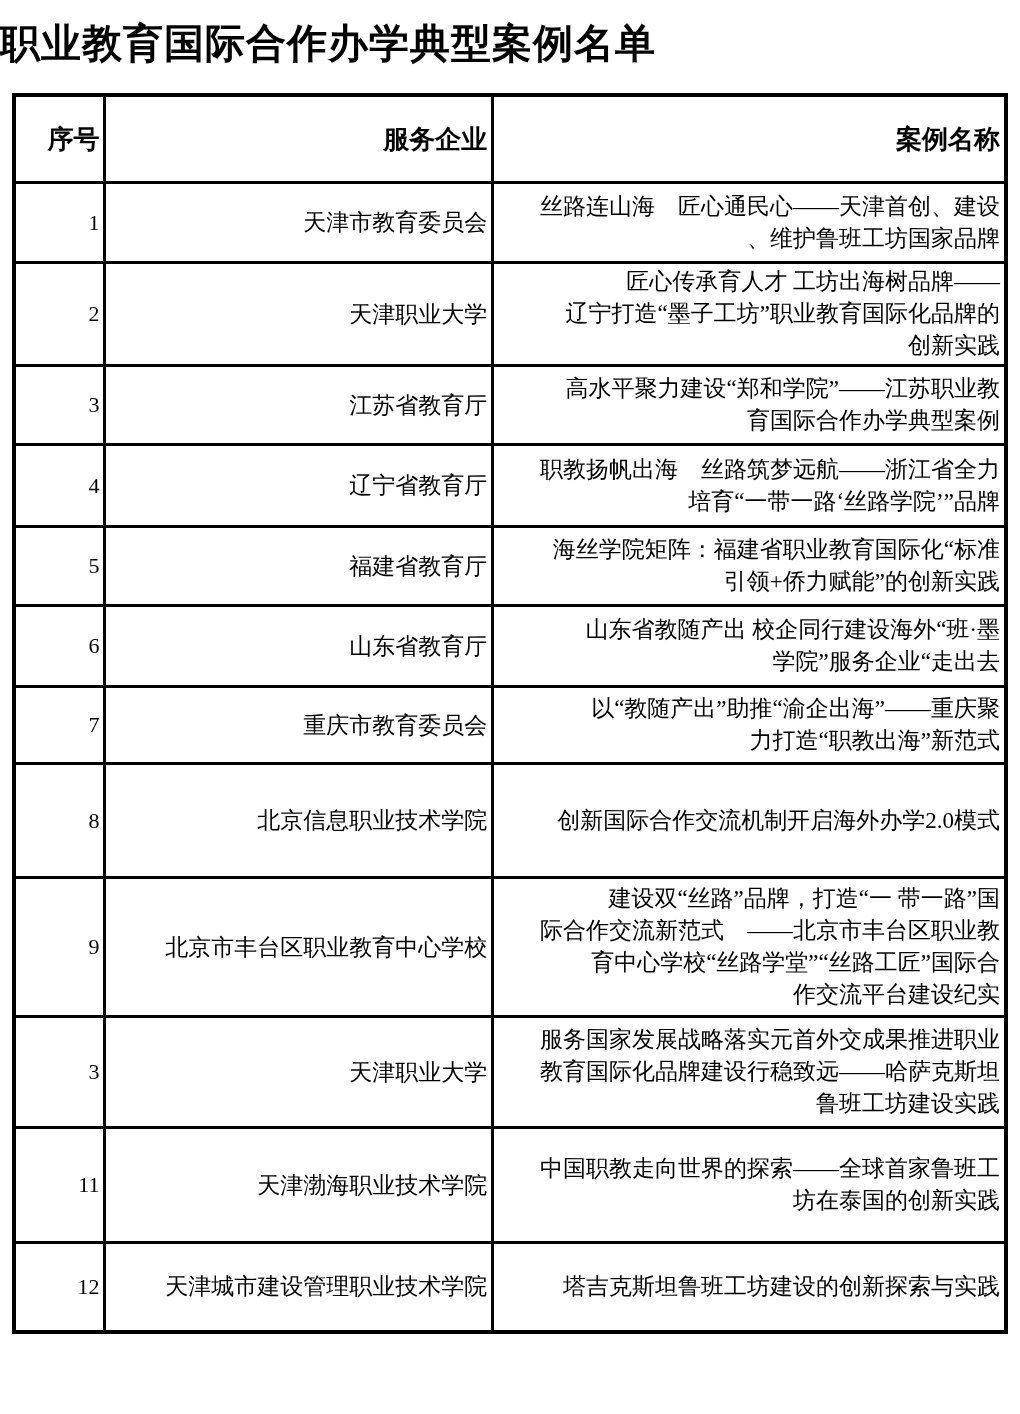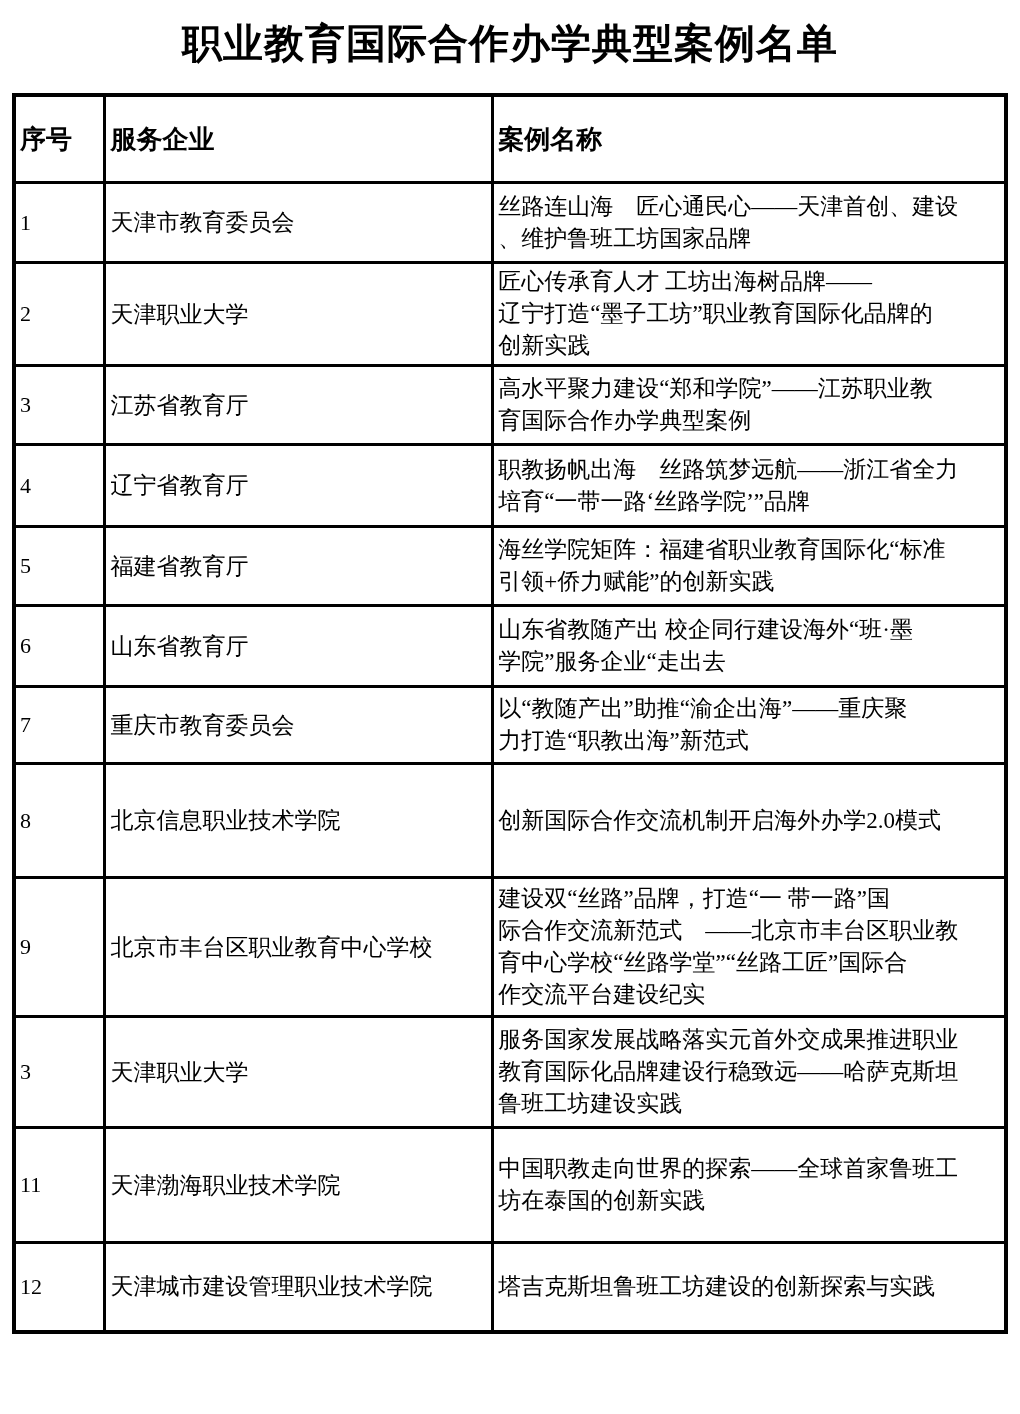--- a/index.html
+++ b/index.html
@@ -13,39 +13,38 @@
   }
   .page {
     position: relative;
     width: 1020px;
     height: 1414px;
     background: #ffffff;
     overflow: hidden;
   }
   .doc-title {
     margin-top: 20px;
-    text-align: center;
     font-size: 40px;
     font-weight: bold;
     letter-spacing: 1px;
     line-height: 48px;
   }
   table.case-table {
     position: absolute;
     left: 12px;
     top: 93px;
     width: 996px;
     border-collapse: collapse;
     table-layout: fixed;
     border: 4px solid #000000;
   }
   .case-table th, .case-table td {
     border: 3px solid #000000;
     vertical-align: middle;
-    text-align: left;
+    text-align: right;
     padding: 2px 4px;
     overflow: hidden;
   }
   .col-no   { width: 90px;  }
   .col-unit { width: 384px; }
   .col-case { width: 508px; }
   .case-table th {
     font-size: 26px;
     font-weight: bold;
     height: 80px;

